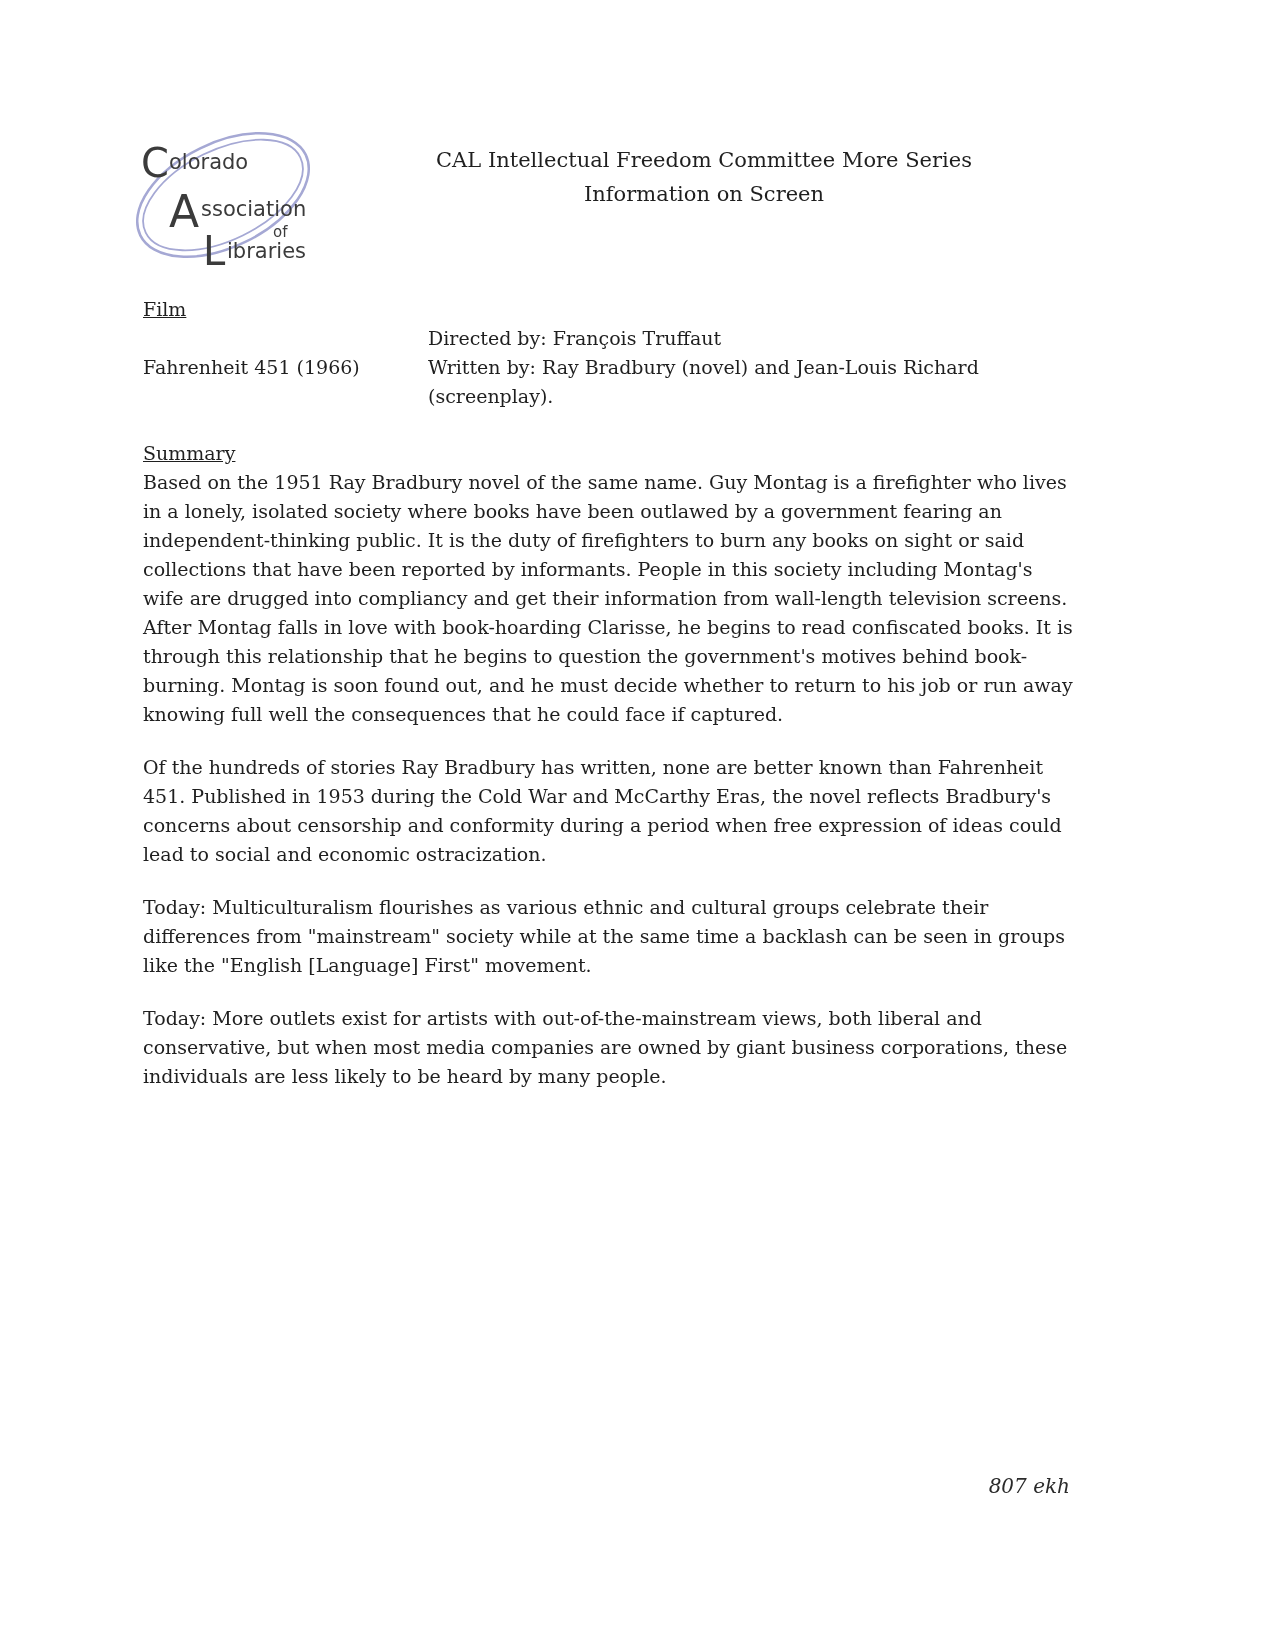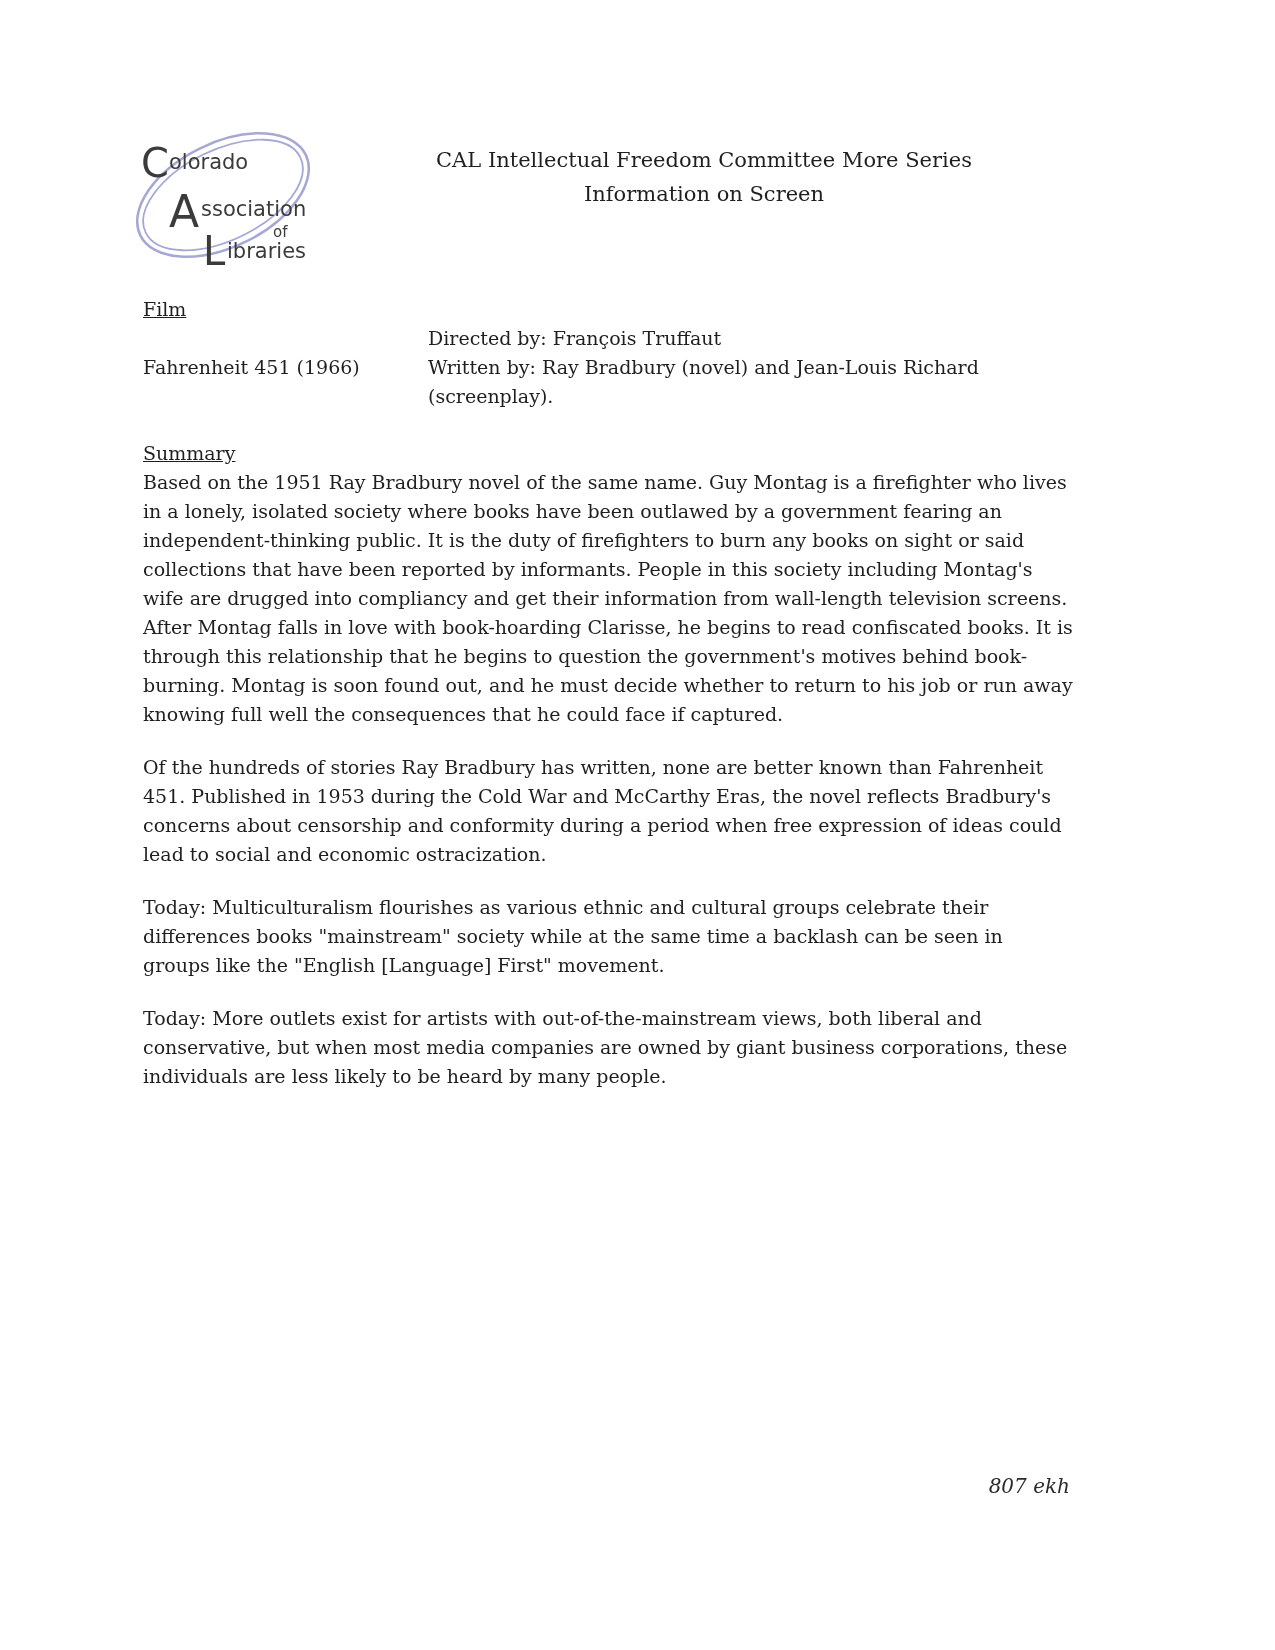--- a/index.html
+++ b/index.html
@@ -98,18 +98,18 @@
     <div class="film-credits">
       <div>Directed by: François Truffaut</div>
       <div>Written by: Ray Bradbury (novel) and Jean-Louis Richard (screenplay).</div>
     </div>
   </div>
 
   <div class="section-heading heading-summary">Summary</div>
   <div>Based on the 1951 Ray Bradbury novel of the same name. Guy Montag is a firefighter who lives in a lonely, isolated society where books have been outlawed by a government fearing an independent-thinking public. It is the duty of firefighters to burn any books on sight or said collections that have been reported by informants. People in this society including Montag's wife are drugged into compliancy and get their information from wall-length television screens. After Montag falls in love with book-hoarding Clarisse, he begins to read confiscated books. It is through this relationship that he begins to question the government's motives behind book-burning. Montag is soon found out, and he must decide whether to return to his job or run away knowing full well the consequences that he could face if captured.</div>
 
   <div class="hist-para">Of the hundreds of stories Ray Bradbury has written, none are better known than Fahrenheit 451. Published in 1953 during the Cold War and McCarthy Eras, the novel reflects Bradbury's concerns about censorship and conformity during a period when free expression of ideas could lead to social and economic ostracization.</div>
-  <div class="hist-para">Today: Multiculturalism flourishes as various ethnic and cultural groups celebrate their differences books "mainstream" society while at the same time a backlash can be seen in groups like the "English [Language] First" movement.</div>
+  <div class="hist-para">Today: Multiculturalism flourishes as various ethnic and cultural groups celebrate their differences from "mainstream" society while at the same time a backlash can be seen in groups like the "English [Language] First" movement.</div>
   <div class="hist-para">Today: More outlets exist for artists with out-of-the-mainstream views, both liberal and conservative, but when most media companies are owned by giant business corporations, these individuals are less likely to be heard by many people.</div>
 
   <div class="footer-note">807 ekh</div>
 
 </div>
 
 </body></html>

